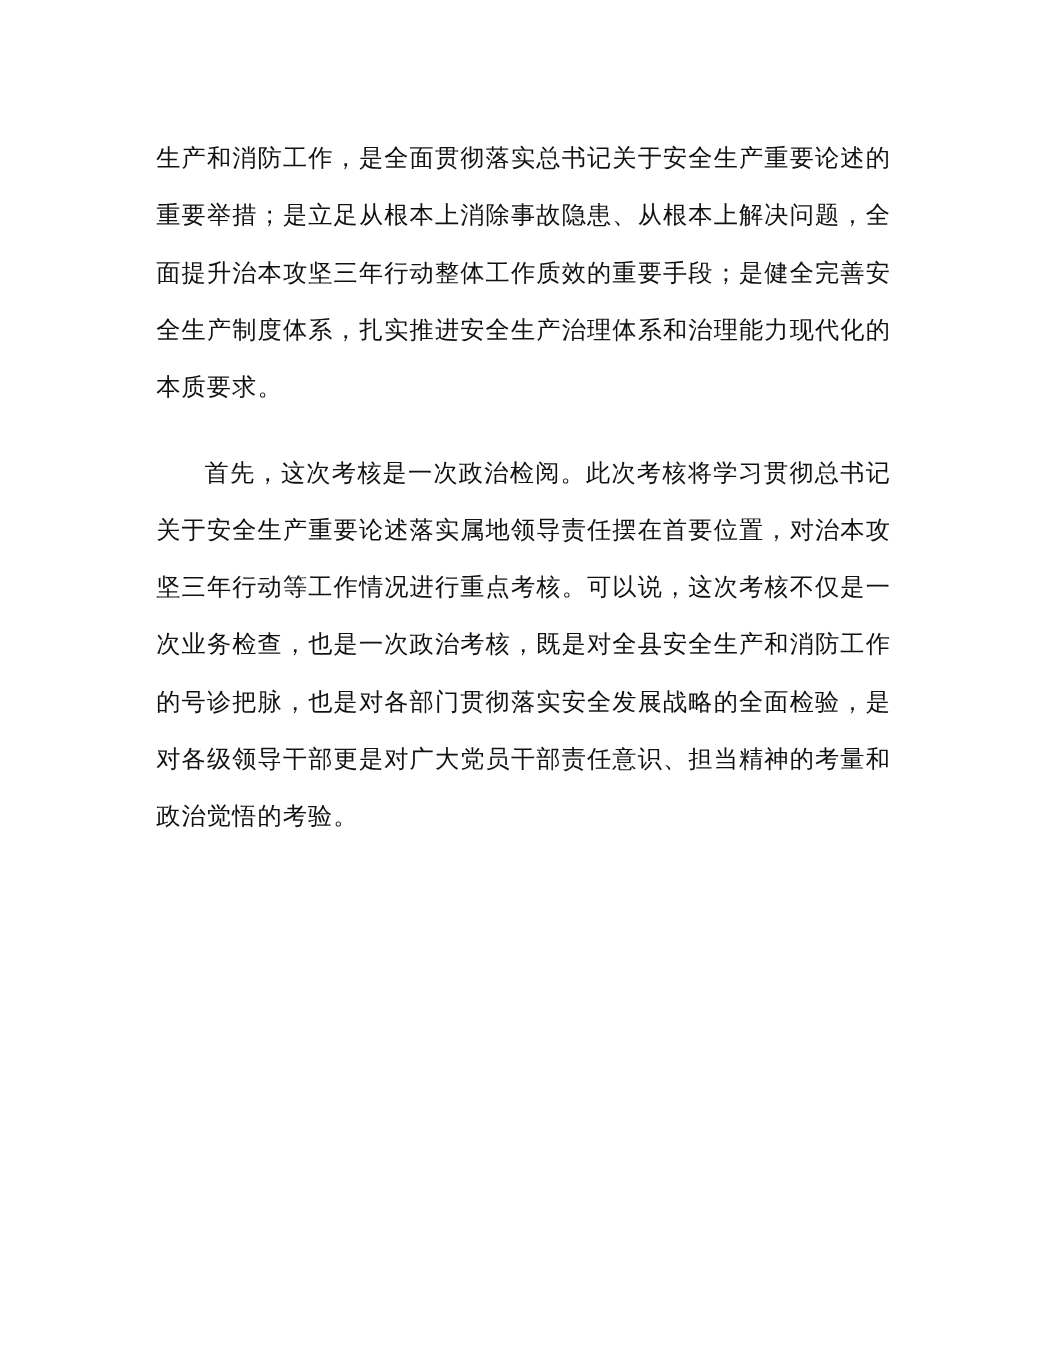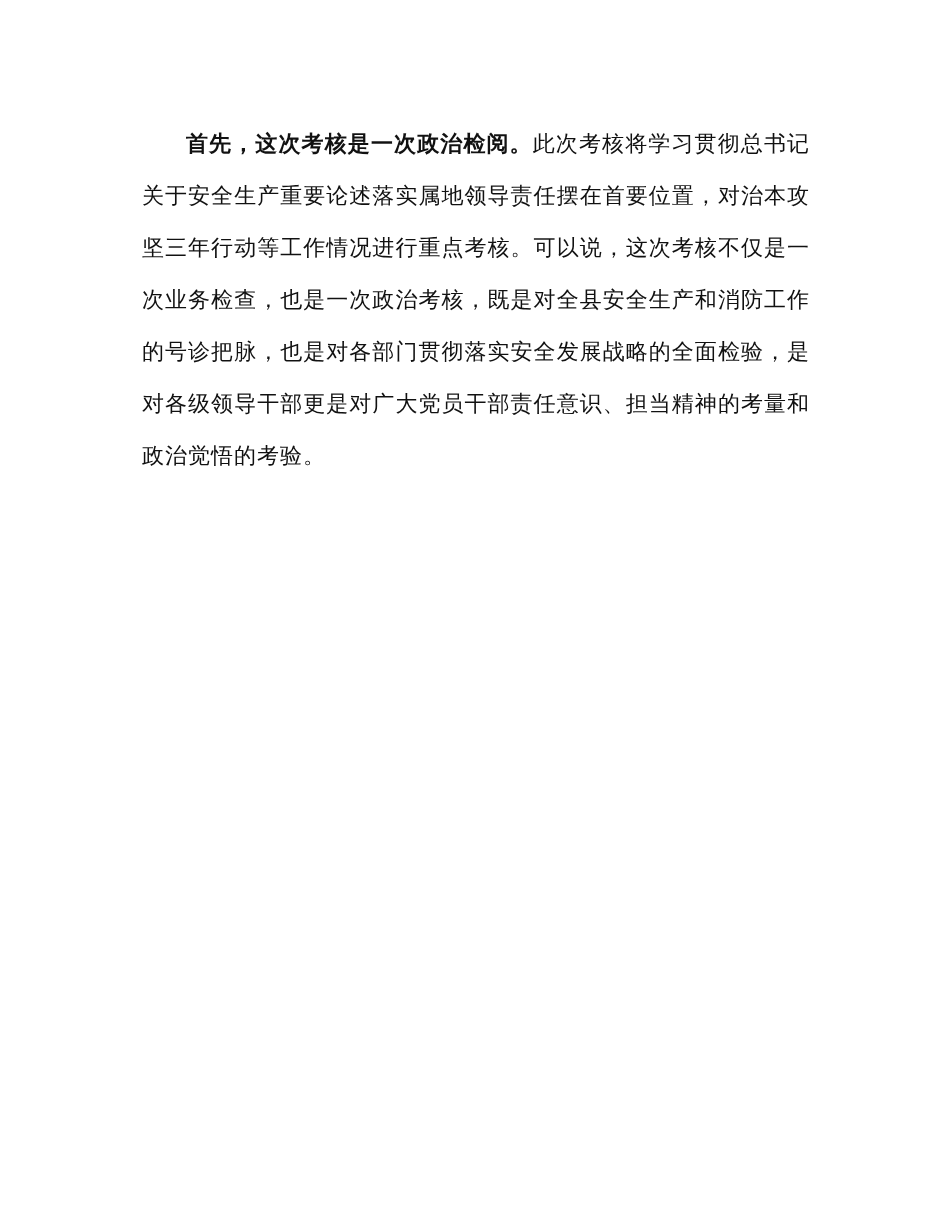--- a/index.html
+++ b/index.html
@@ -24,29 +24,32 @@
     letter-spacing: 1px;
   }
   .doc-body p {
     margin: 0 0 26px 0;
     text-indent: 2em;
   }
   .doc-body p.continuation {
     text-indent: 0;
   }
   .lead {
-    font-weight: bold;
+    font-weight: normal;
   }
 </style>
 </head>
 <body>
 
 <div class="page">
   <div class="doc-body">
 
+    <p class="continuation">
+      <span class="lead"></span><span>生产和消防工作，是全面贯彻落实总书记关于安全生产重要论述的重要举措；是立足从根本上消除事故隐患、从根本上解决问题，全面提升治本攻坚三年行动整体工作质效的重要手段；是健全完善安全生产制度体系，扎实推进安全生产治理体系和治理能力现代化的本质要求。</span>
+    </p>
 
     <p>
       <span class="lead">首先，这次考核是一次政治检阅。</span><span>此次考核将学习贯彻总书记关于安全生产重要论述落实属地领导责任摆在首要位置，对治本攻坚三年行动等工作情况进行重点考核。可以说，这次考核不仅是一次业务检查，也是一次政治考核，既是对全县安全生产和消防工作的号诊把脉，也是对各部门贯彻落实安全发展战略的全面检验，是对各级领导干部更是对广大党员干部责任意识、担当精神的考量和政治觉悟的考验。</span>
     </p>
 
 
   </div>
 </div>
 
 </body></html>

